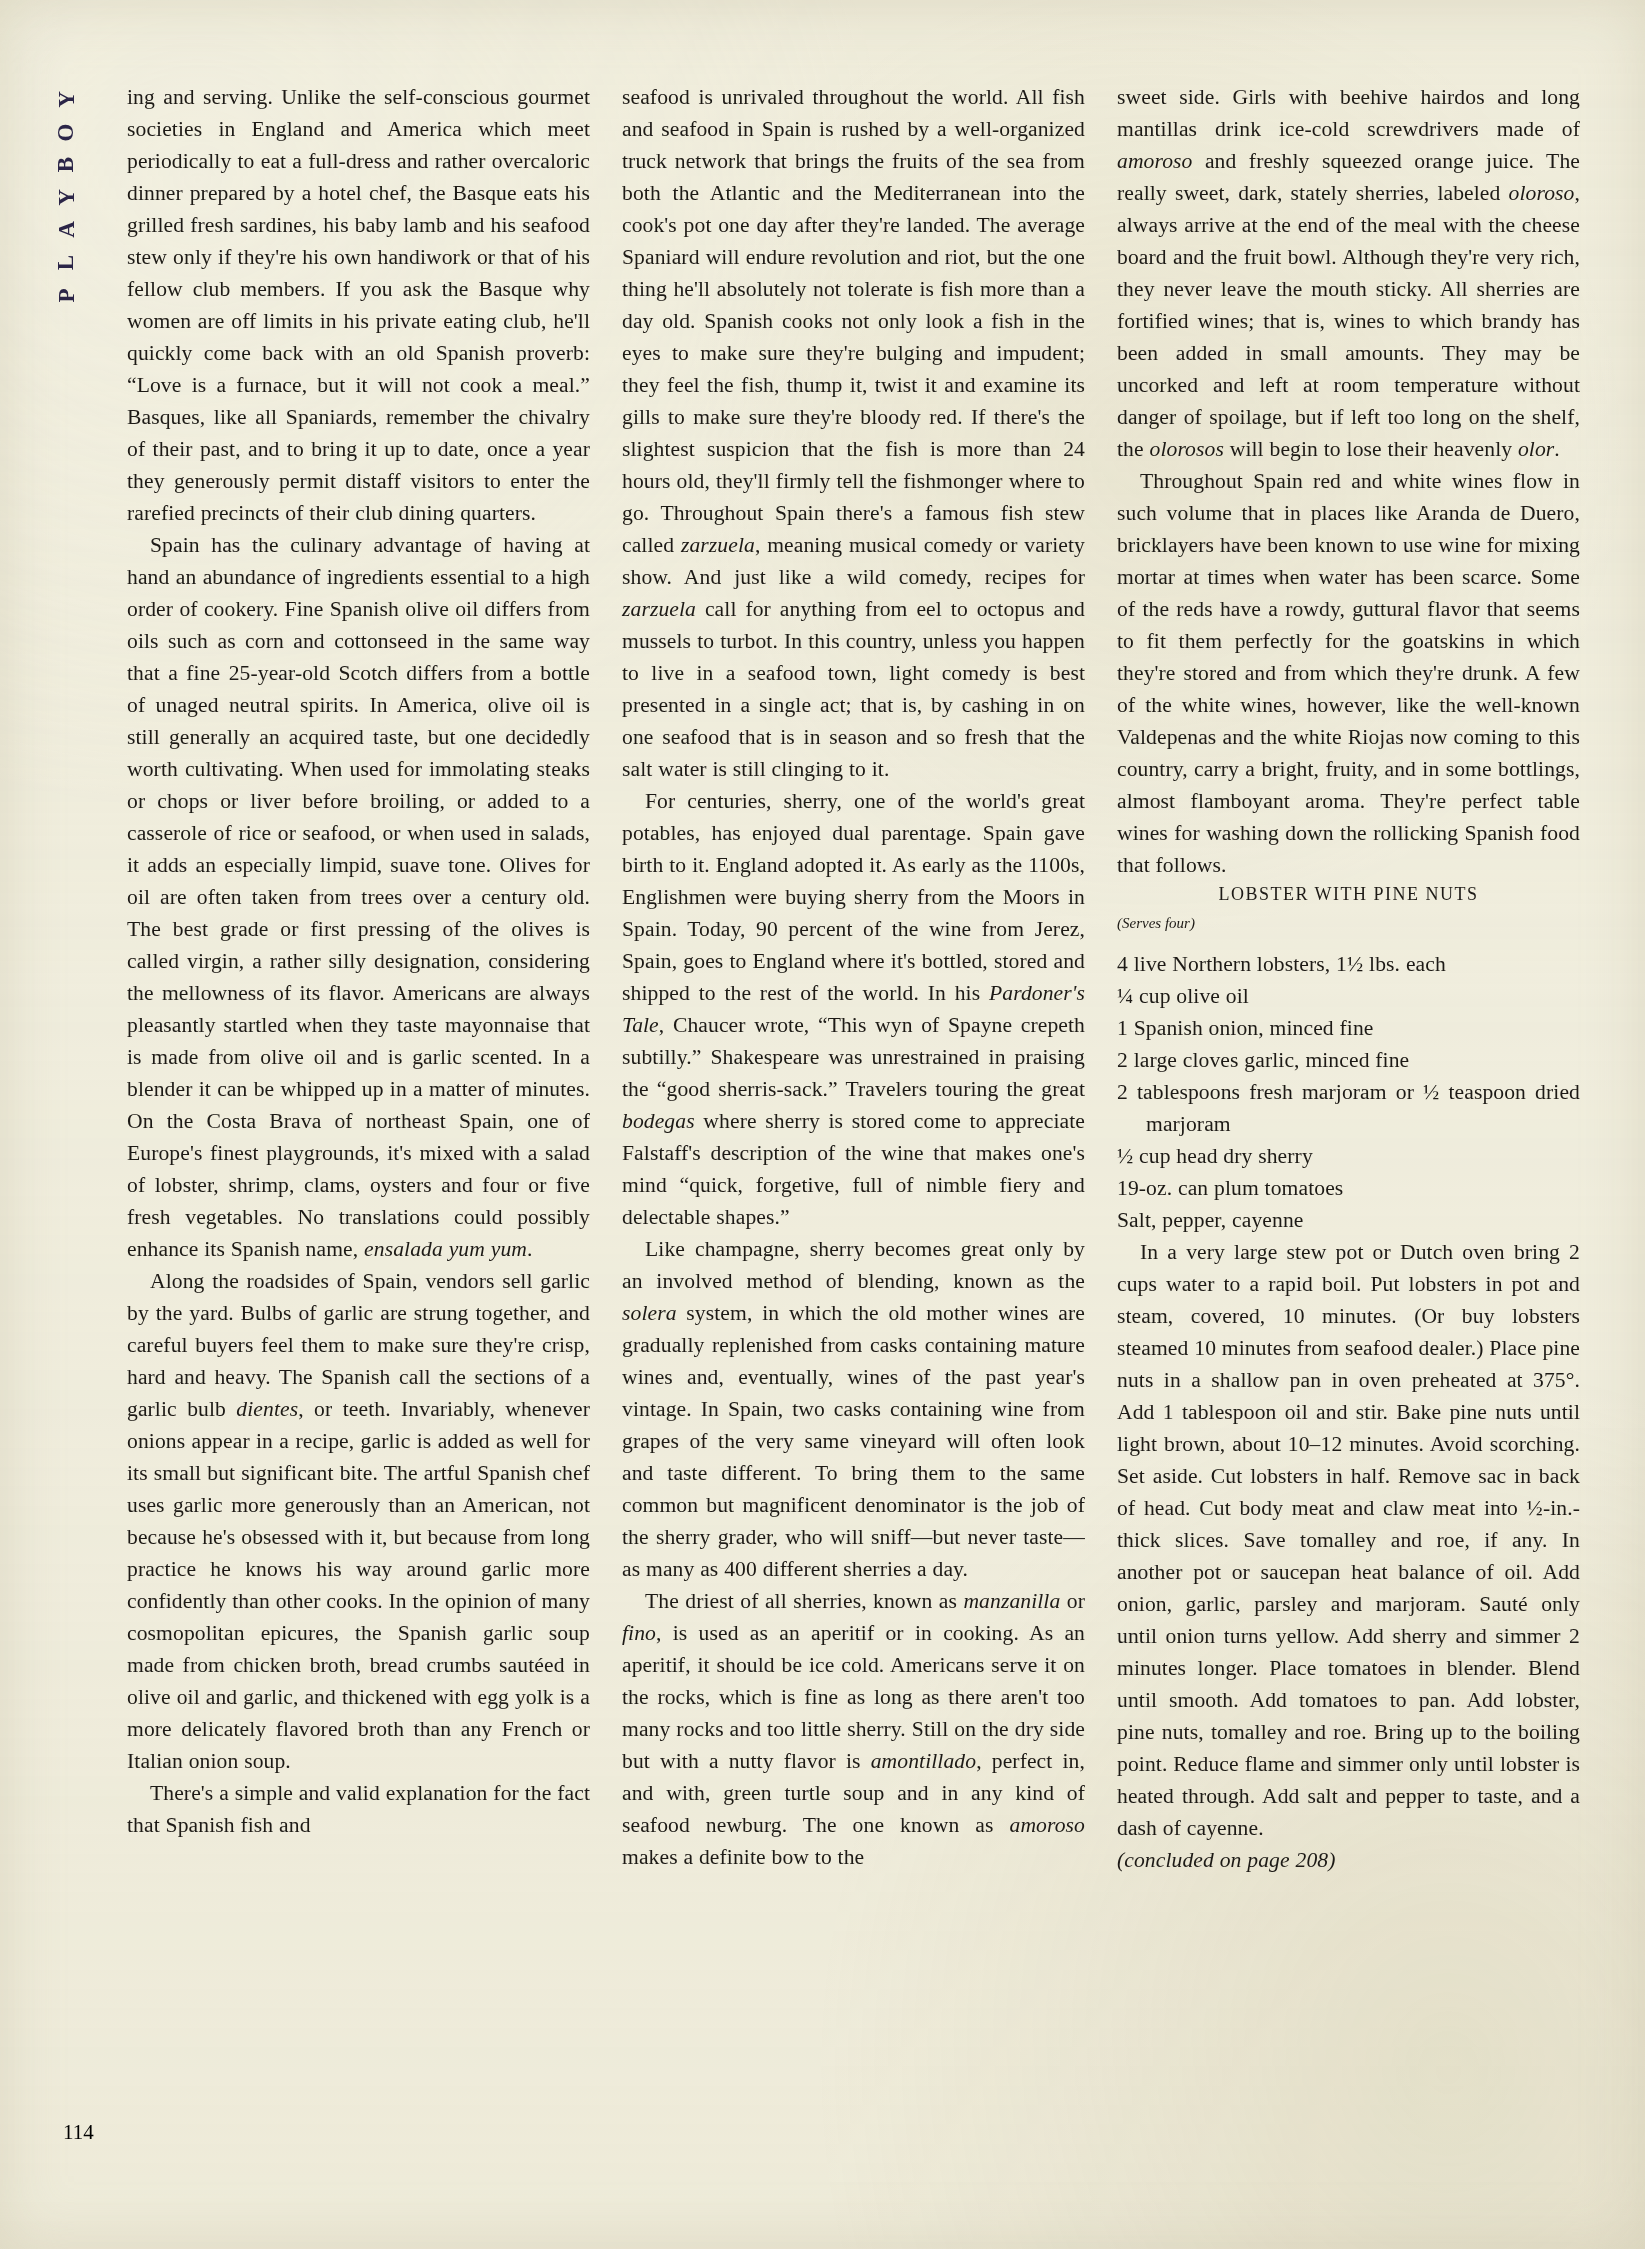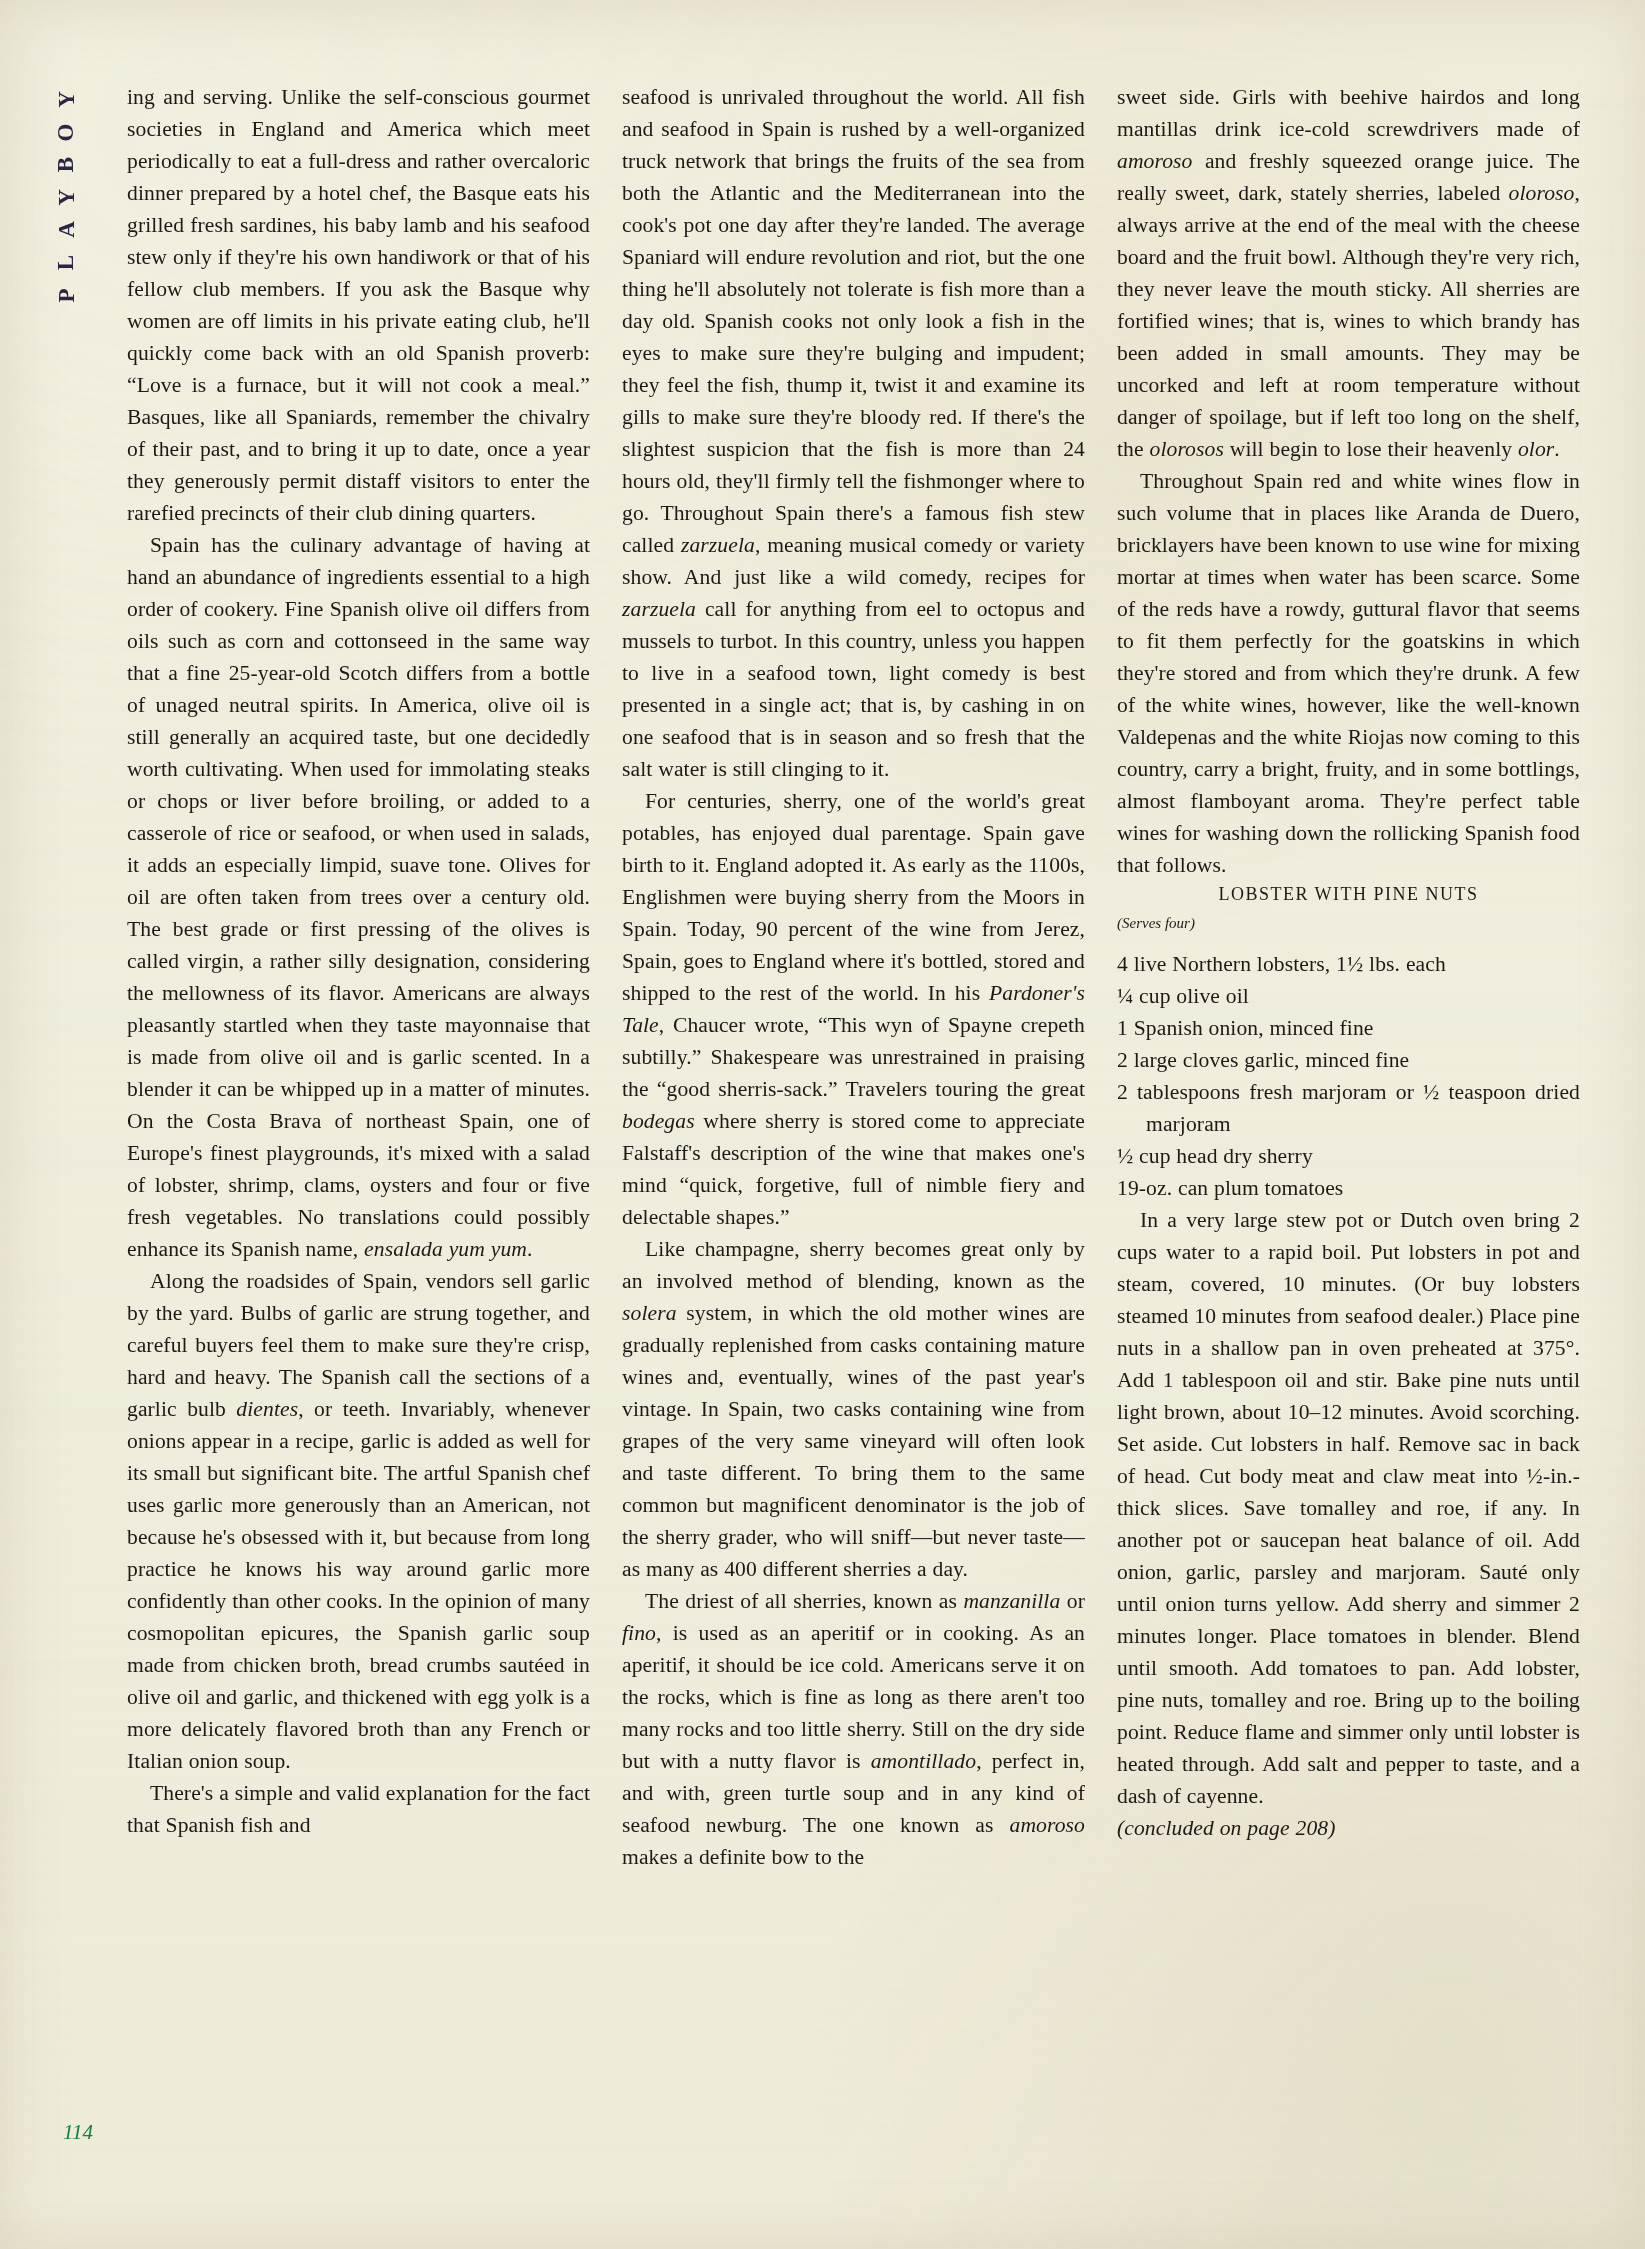--- a/index.html
+++ b/index.html
@@ -93,23 +93,22 @@
   }
   i, em { font-style: italic; }
 
   
   .folio {
     position: absolute;
     left: 63px;
     top: 2122px;
     font-size: 21px;
     line-height: 1;
-    color: #15803d;
+    color: #000000;
     z-index: 5;
-    font-style: italic;
   }
 
   
   .recipe {
   }
   .recipe-title {
     text-align: center;
     font-size: 18px;
     letter-spacing: 1.5px;
     line-height: 26px;
@@ -191,20 +190,21 @@
         <div class="recipe-title">LOBSTER WITH PINE NUTS</div>
         <div class="recipe-serves">(Serves four)</div>
 
         <p class="ing">4 live Northern lobsters, 1½ lbs. each</p>
         <p class="ing">¼ cup olive oil</p>
         <p class="ing">1 Spanish onion, minced fine</p>
         <p class="ing">2 large cloves garlic, minced fine</p>
         <p class="ing wrapline">2 tablespoons fresh marjoram or ½ teaspoon dried marjoram</p>
         <p class="ing">½ cup head dry sherry</p>
         <p class="ing">19-oz. can plum tomatoes</p>
+        <p class="ing">Salt, pepper, cayenne</p>
 
         <p class="recipe-method">In a very large stew pot or Dutch oven bring 2 cups water to a rapid boil. Put lobsters in pot and steam, covered, 10 minutes. (Or buy lobsters steamed 10 minutes from seafood dealer.) Place pine nuts in a shallow pan in oven preheated at 375°. Add 1 tablespoon oil and stir. Bake pine nuts until light brown, about 10–12 minutes. Avoid scorching. Set aside. Cut lobsters in half. Remove sac in back of head. Cut body meat and claw meat into ½-in.-thick slices. Save tomalley and roe, if any. In another pot or saucepan heat balance of oil. Add onion, garlic, parsley and marjoram. Sauté only until onion turns yellow. Add sherry and simmer 2 minutes longer. Place tomatoes in blender. Blend until smooth. Add tomatoes to pan. Add lobster, pine nuts, tomalley and roe. Bring up to the boiling point. Reduce flame and simmer only until lobster is heated through. Add salt and pepper to taste, and a dash of cayenne.</p>
         <p class="concluded">(concluded on page 208)</p>
       </div>
     </div>
 
   </div>
 
   <div class="folio">114</div>
 

